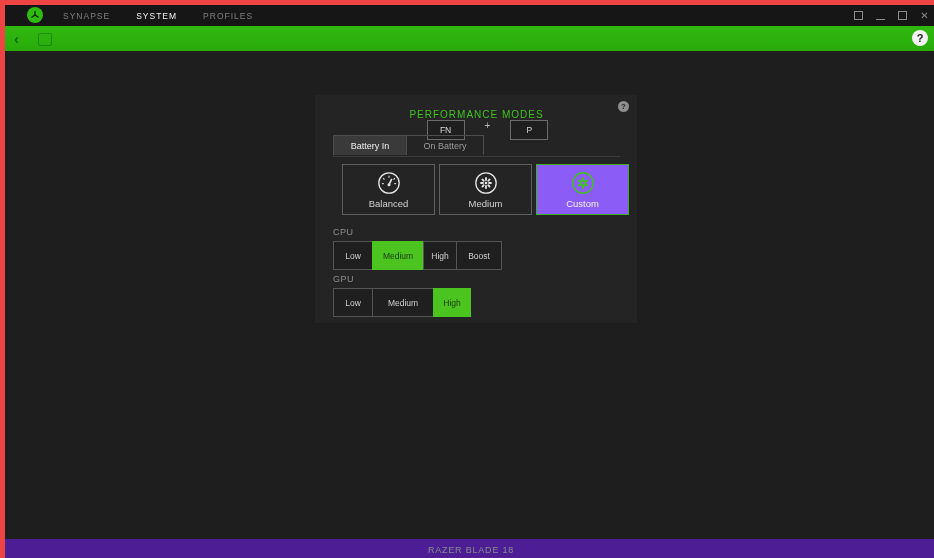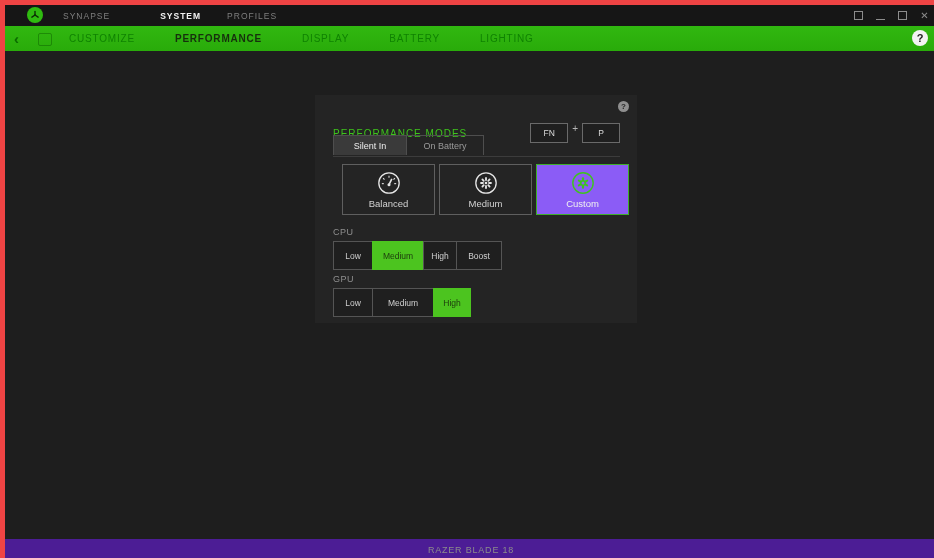--- a/index.html
+++ b/index.html
@@ -8,21 +8,21 @@
   .window{position:relative;width:932px;height:556px;border:5px solid #ef4444;
           background:#1e1e1e;overflow:hidden;}
 
   
   .titlebar{position:absolute;left:0;top:0;width:100%;height:21px;background:#161616;
             display:flex;align-items:center;}
   .logo{position:absolute;left:22px;top:2px;width:16px;height:16px;border-radius:50%;
         background:#2fbb10;display:flex;align-items:center;justify-content:center;cursor:pointer;}
   .top-menu{position:absolute;left:58px;top:0;height:21px;display:flex;align-items:center;gap:26px;}
   .tm{font-size:8.5px;letter-spacing:1px;color:#7f7f7f;cursor:pointer;}
-  .tm.active{color:#f2f2f2;font-weight:bold;margin-left:24px;}
+  .tm.active{color:#f2f2f2;font-weight:normal;}
   .win-controls{position:absolute;right:8px;top:0;height:21px;display:flex;align-items:center;gap:13px;}
   .wc{width:9px;height:9px;display:inline-flex;align-items:center;justify-content:center;
       color:#8c8c8c;font-size:9px;cursor:pointer;}
   .wc.sq{width:7px;height:7px;border:1px solid #8c8c8c;}
   .wc.min{border-bottom:1px solid #8c8c8c;height:1px;width:9px;margin-top:6px;}
   .wc.max{width:7px;height:7px;border:1px solid #8c8c8c;}
   .wc.close{font-size:10px;line-height:9px;}
 
   
   .navbar{position:absolute;left:0;top:21px;width:100%;height:25px;
@@ -48,24 +48,24 @@
                   padding:0 6px;cursor:pointer;}
   .profile-select .pv{font-size:8.5px;letter-spacing:.5px;color:#565656;}
   .caret{font-size:8px;color:#565656;}
   .dots{margin-left:14px;font-size:9px;letter-spacing:1.5px;color:#8f8f8f;cursor:pointer;}
 
   
   .panel{position:absolute;left:310px;top:44px;width:322px;height:228px;background:#242424;}
   .panel-help{position:absolute;right:8px;top:6px;width:11px;height:11px;border-radius:50%;
               background:#8f8f8f;color:#242424;font-size:8px;font-weight:bold;display:flex;
               align-items:center;justify-content:center;cursor:pointer;}
-  .panel-head{position:absolute;left:18px;right:17px;top:27px;height:22px;display:flex;
-              align-items:center;justify-content:space-between;}
+  .panel-head{position:absolute;left:18px;right:17px;top:14px;height:22px;display:flex;
+              align-items:center;justify-content:space-between;flex-direction:column;}
   .panel-title{font-size:10px;letter-spacing:1px;color:#3ec41c;}
-  .shortcut{display:flex;align-items:flex-start;gap:4px;padding-left:22px;}
+  .shortcut{display:flex;align-items:flex-start;gap:20px;padding-left:22px;}
   .key{min-width:32px;height:18px;border:1px solid #6a6a6a;background:#1f1f1f;color:#dcdcdc;
        font-size:8.5px;display:inline-flex;align-items:center;justify-content:center;
        padding:0 2px;cursor:pointer;}
   .plus{color:#b5b5b5;font-size:10px;}
 
   .tabs{position:absolute;left:18px;right:17px;top:40px;height:21px;display:flex;
         border-bottom:1px solid #3c3c3c;}
   .tab{height:20px;display:flex;align-items:center;justify-content:center;font-size:9px;
        color:#9a9a9a;border:1px solid #4e4e4e;border-bottom:none;background:transparent;
        cursor:pointer;box-sizing:border-box;}
@@ -124,47 +124,40 @@
       <span class="wc sq"></span>
       <span class="wc min"></span>
       <span class="wc max"></span>
       <span class="wc close">✕</span>
     </div>
   </div>
 
   <div class="navbar">
     <span class="back">‹</span>
     <span class="ghost-icon"></span>
-    <nav class="nav-items">
-      <span class="nv">CUSTOMIZE</span>
-      <span class="nv active">PERFORMANCE</span>
-      <span class="nv">DISPLAY</span>
-      <span class="nv">BATTERY</span>
-      <span class="nv">LIGHTING</span>
-    </nav>
     <div class="help">?</div>
   </div>
 
   <div class="content">
 
 
     <div class="panel">
       <div class="panel-help">?</div>
 
       <div class="panel-head">
         <span class="panel-title">PERFORMANCE MODES</span>
         <div class="shortcut">
           <span class="key">FN</span>
           <span class="plus">+</span>
           <span class="key">P</span>
         </div>
       </div>
 
       <div class="tabs">
-        <div class="tab t1 active">Silent In</div>
+        <div class="tab t1 active">Battery In</div>
         <div class="tab t2">On Battery</div>
       </div>
 
       <div class="modes">
         <div class="mode-card">
           <svg class="micon" viewBox="0 0 24 24">
             <circle cx="12" cy="12" r="9.4" fill="none" stroke="#e6e6e6" stroke-width="1.2"></circle>
             <g stroke="#e6e6e6" stroke-width="1">
               <line x1="12" y1="5.4" x2="12" y2="7.2"></line>
               <line x1="17.4" y1="7.6" x2="16.2" y2="8.8"></line>

